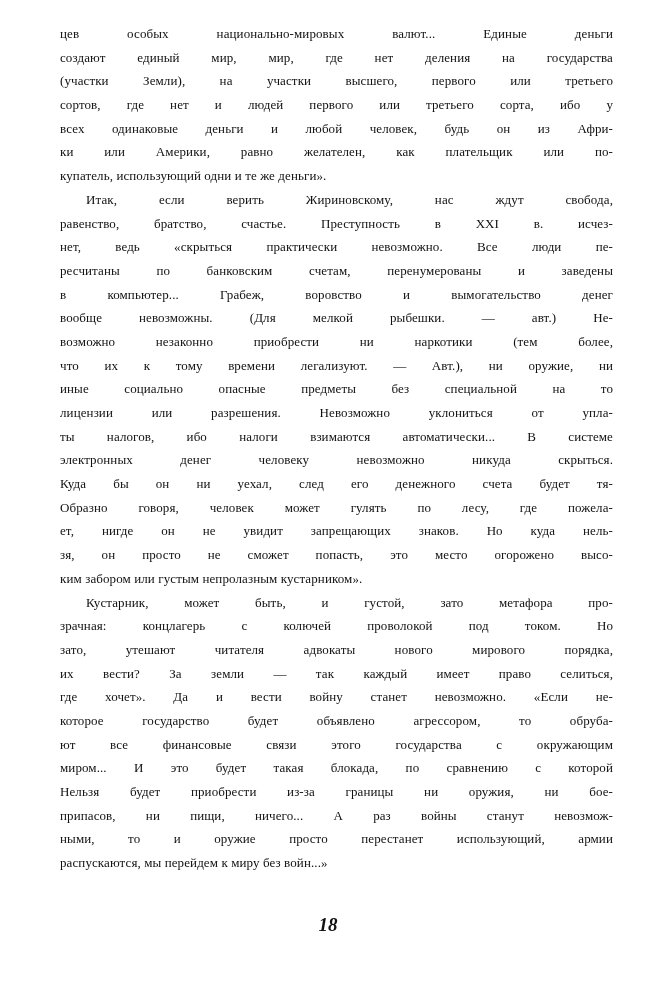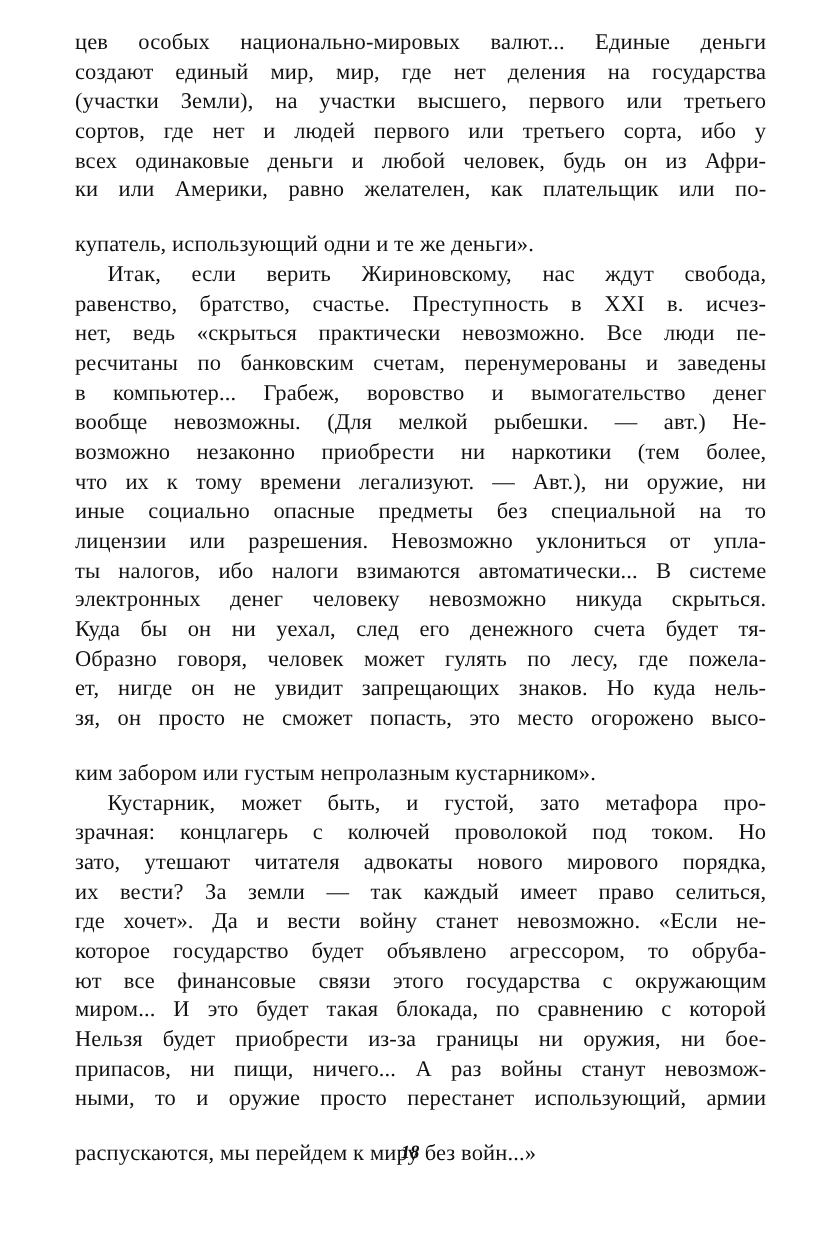--- a/index.html
+++ b/index.html
@@ -4,30 +4,30 @@
 <style>
   html, body { margin: 0; padding: 0; background: #ffffff; }
   body { width: 669px; height: 1000px; overflow: hidden; position: relative; }
   .page {
     position: absolute; left: 60px; top: 22px; width: 553px;
     font-family: "Liberation Serif", "DejaVu Serif", serif;
     color: #111111;
   }
   .line {
     display: block; height: 23.7px; line-height: 23.7px;
-    font-size: 18px; white-space: nowrap;
+    font-size: 13px; white-space: nowrap;
     text-align: justify; text-align-last: justify;
     letter-spacing: 0.1px;
   }
-  .line.last { text-align-last: left; margin-top: 20px; }
+  .line.last { text-align-last: left; }
   .line.indent { padding-left: 26px; }
   .folio {
     position: absolute; left: 0; width: 656px; top: 914px;
     text-align: center; font-family: "Liberation Serif", serif;
-    font-style: italic; font-weight: bold; font-size: 15px; color: #111;
+    font-style: italic; font-weight: bold; font-size: 19px; color: #111;
   }
 </style>
 </head>
 <body>
 
 <div class="page">
   <div>
     <span class="line">цев особых национально-мировых валют... Единые деньги</span>
     <span class="line">создают единый мир, мир, где нет деления на государства</span>
     <span class="line">(участки Земли), на участки высшего, первого или третьего</span>

